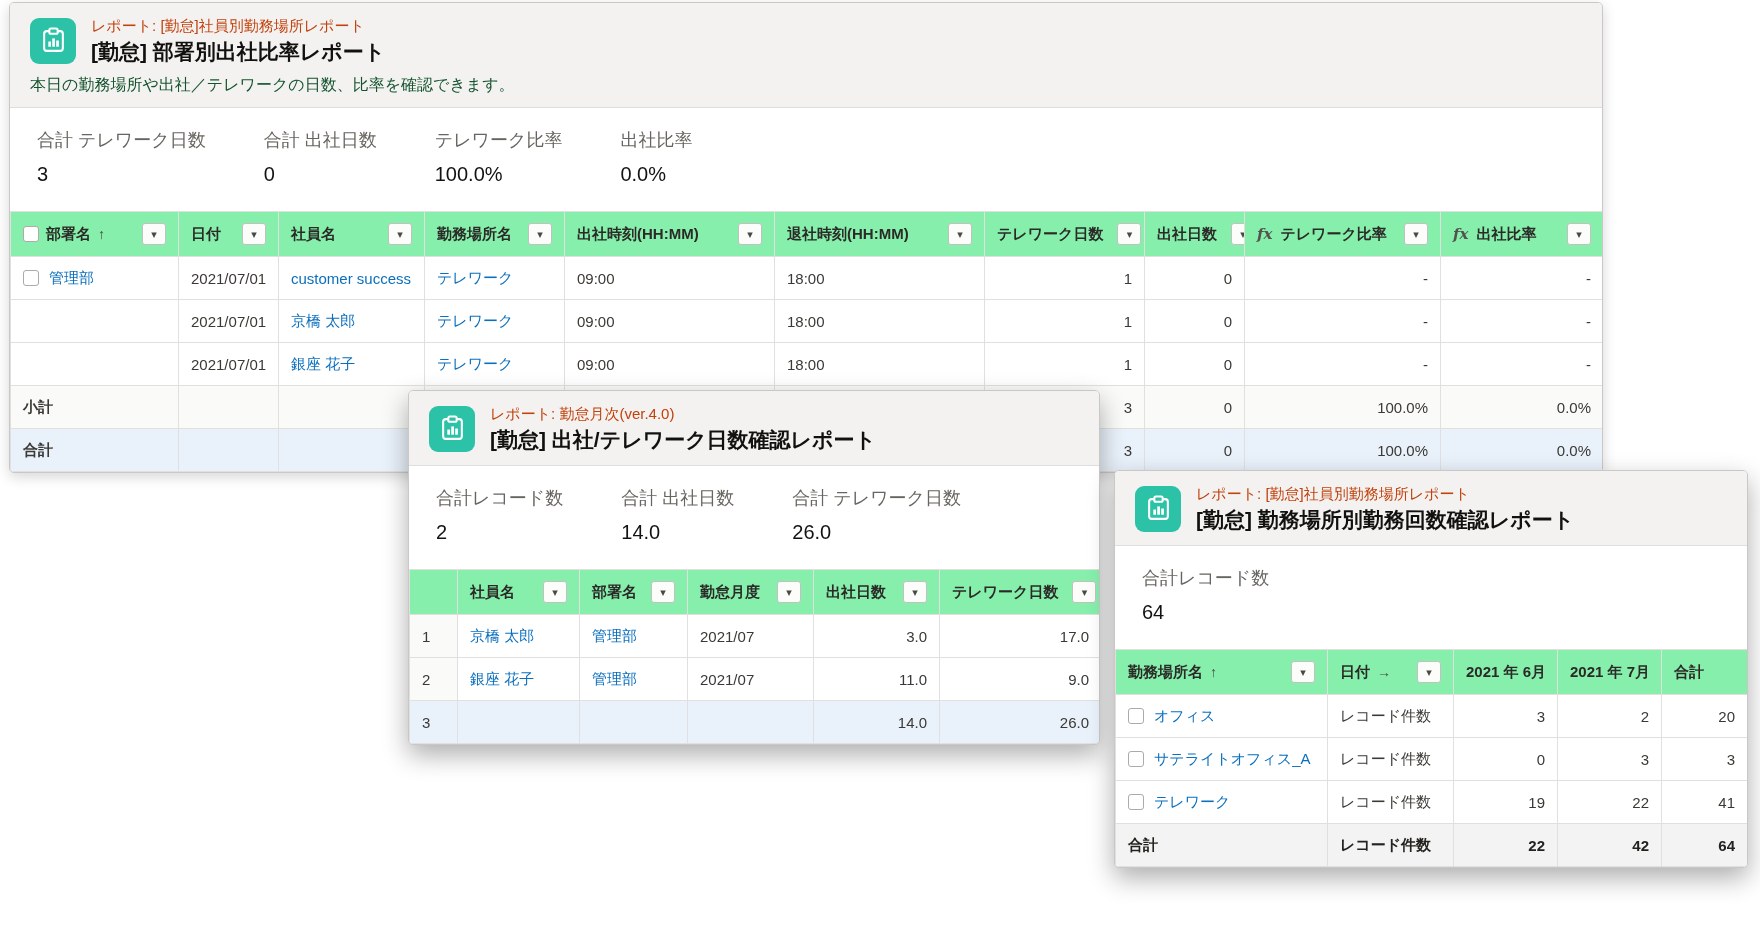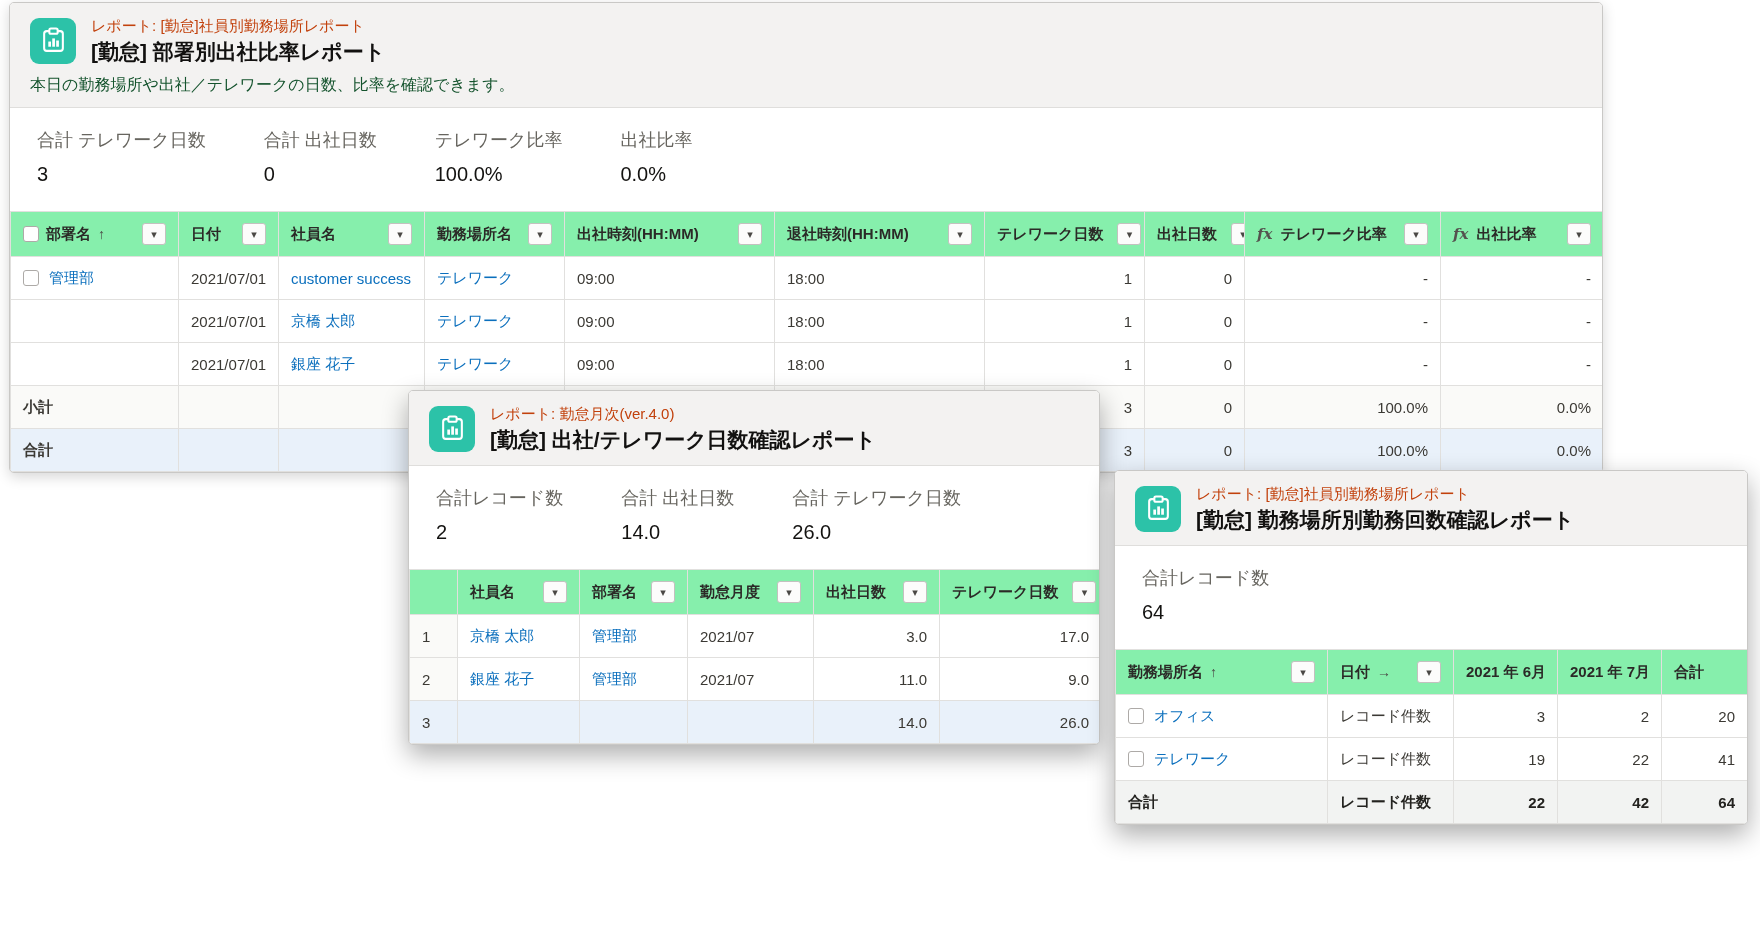--- a/index.html
+++ b/index.html
@@ -505,20 +505,32 @@
           </td>
           <td>レコード件数</td>
           <td class="num">3</td>
           <td class="num">2</td>
           <td class="num">20</td>
         </tr>
         <tr>
           <td>
             <div class="cell-in">
               <span class="cb"></span>
+              <a class="link">サテライトオフィス_A</a>
+            </div>
+          </td>
+          <td>レコード件数</td>
+          <td class="num">0</td>
+          <td class="num">3</td>
+          <td class="num">3</td>
+        </tr>
+        <tr>
+          <td>
+            <div class="cell-in">
+              <span class="cb"></span>
               <a class="link">テレワーク</a>
             </div>
           </td>
           <td>レコード件数</td>
           <td class="num">19</td>
           <td class="num">22</td>
           <td class="num">41</td>
         </tr>
         <tr class="row-grand">
           <td class="lbl">合計</td>

